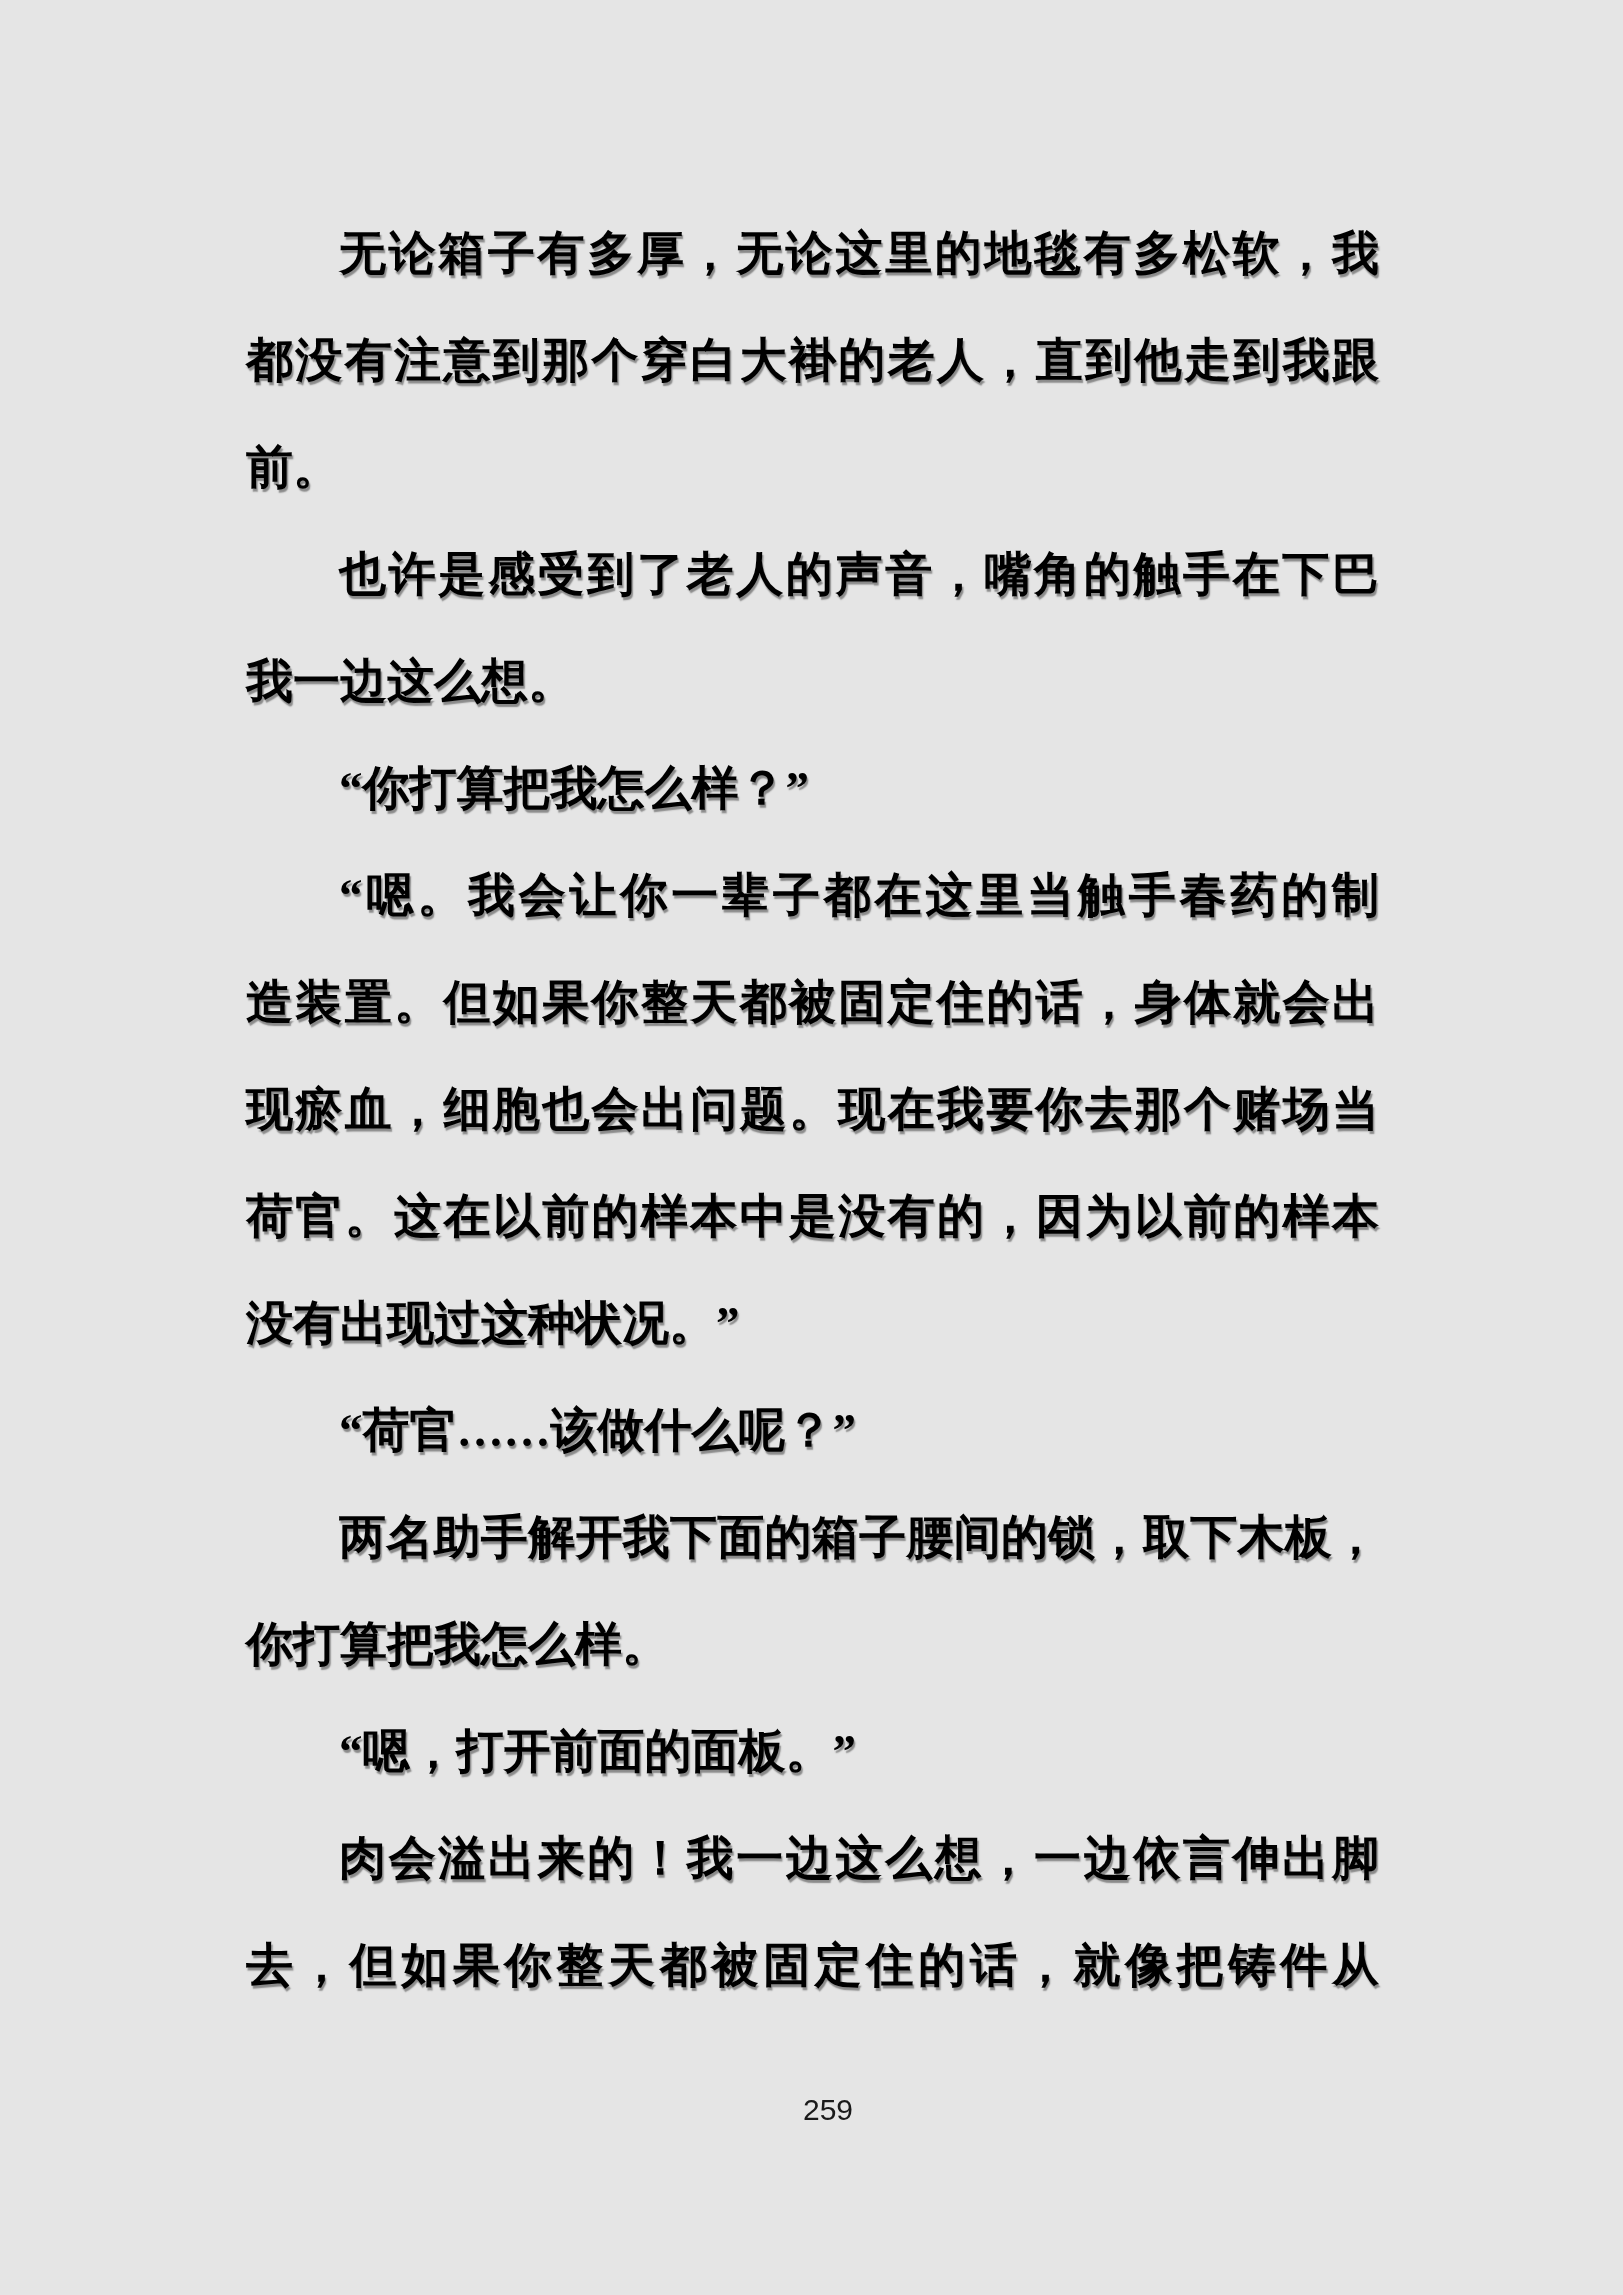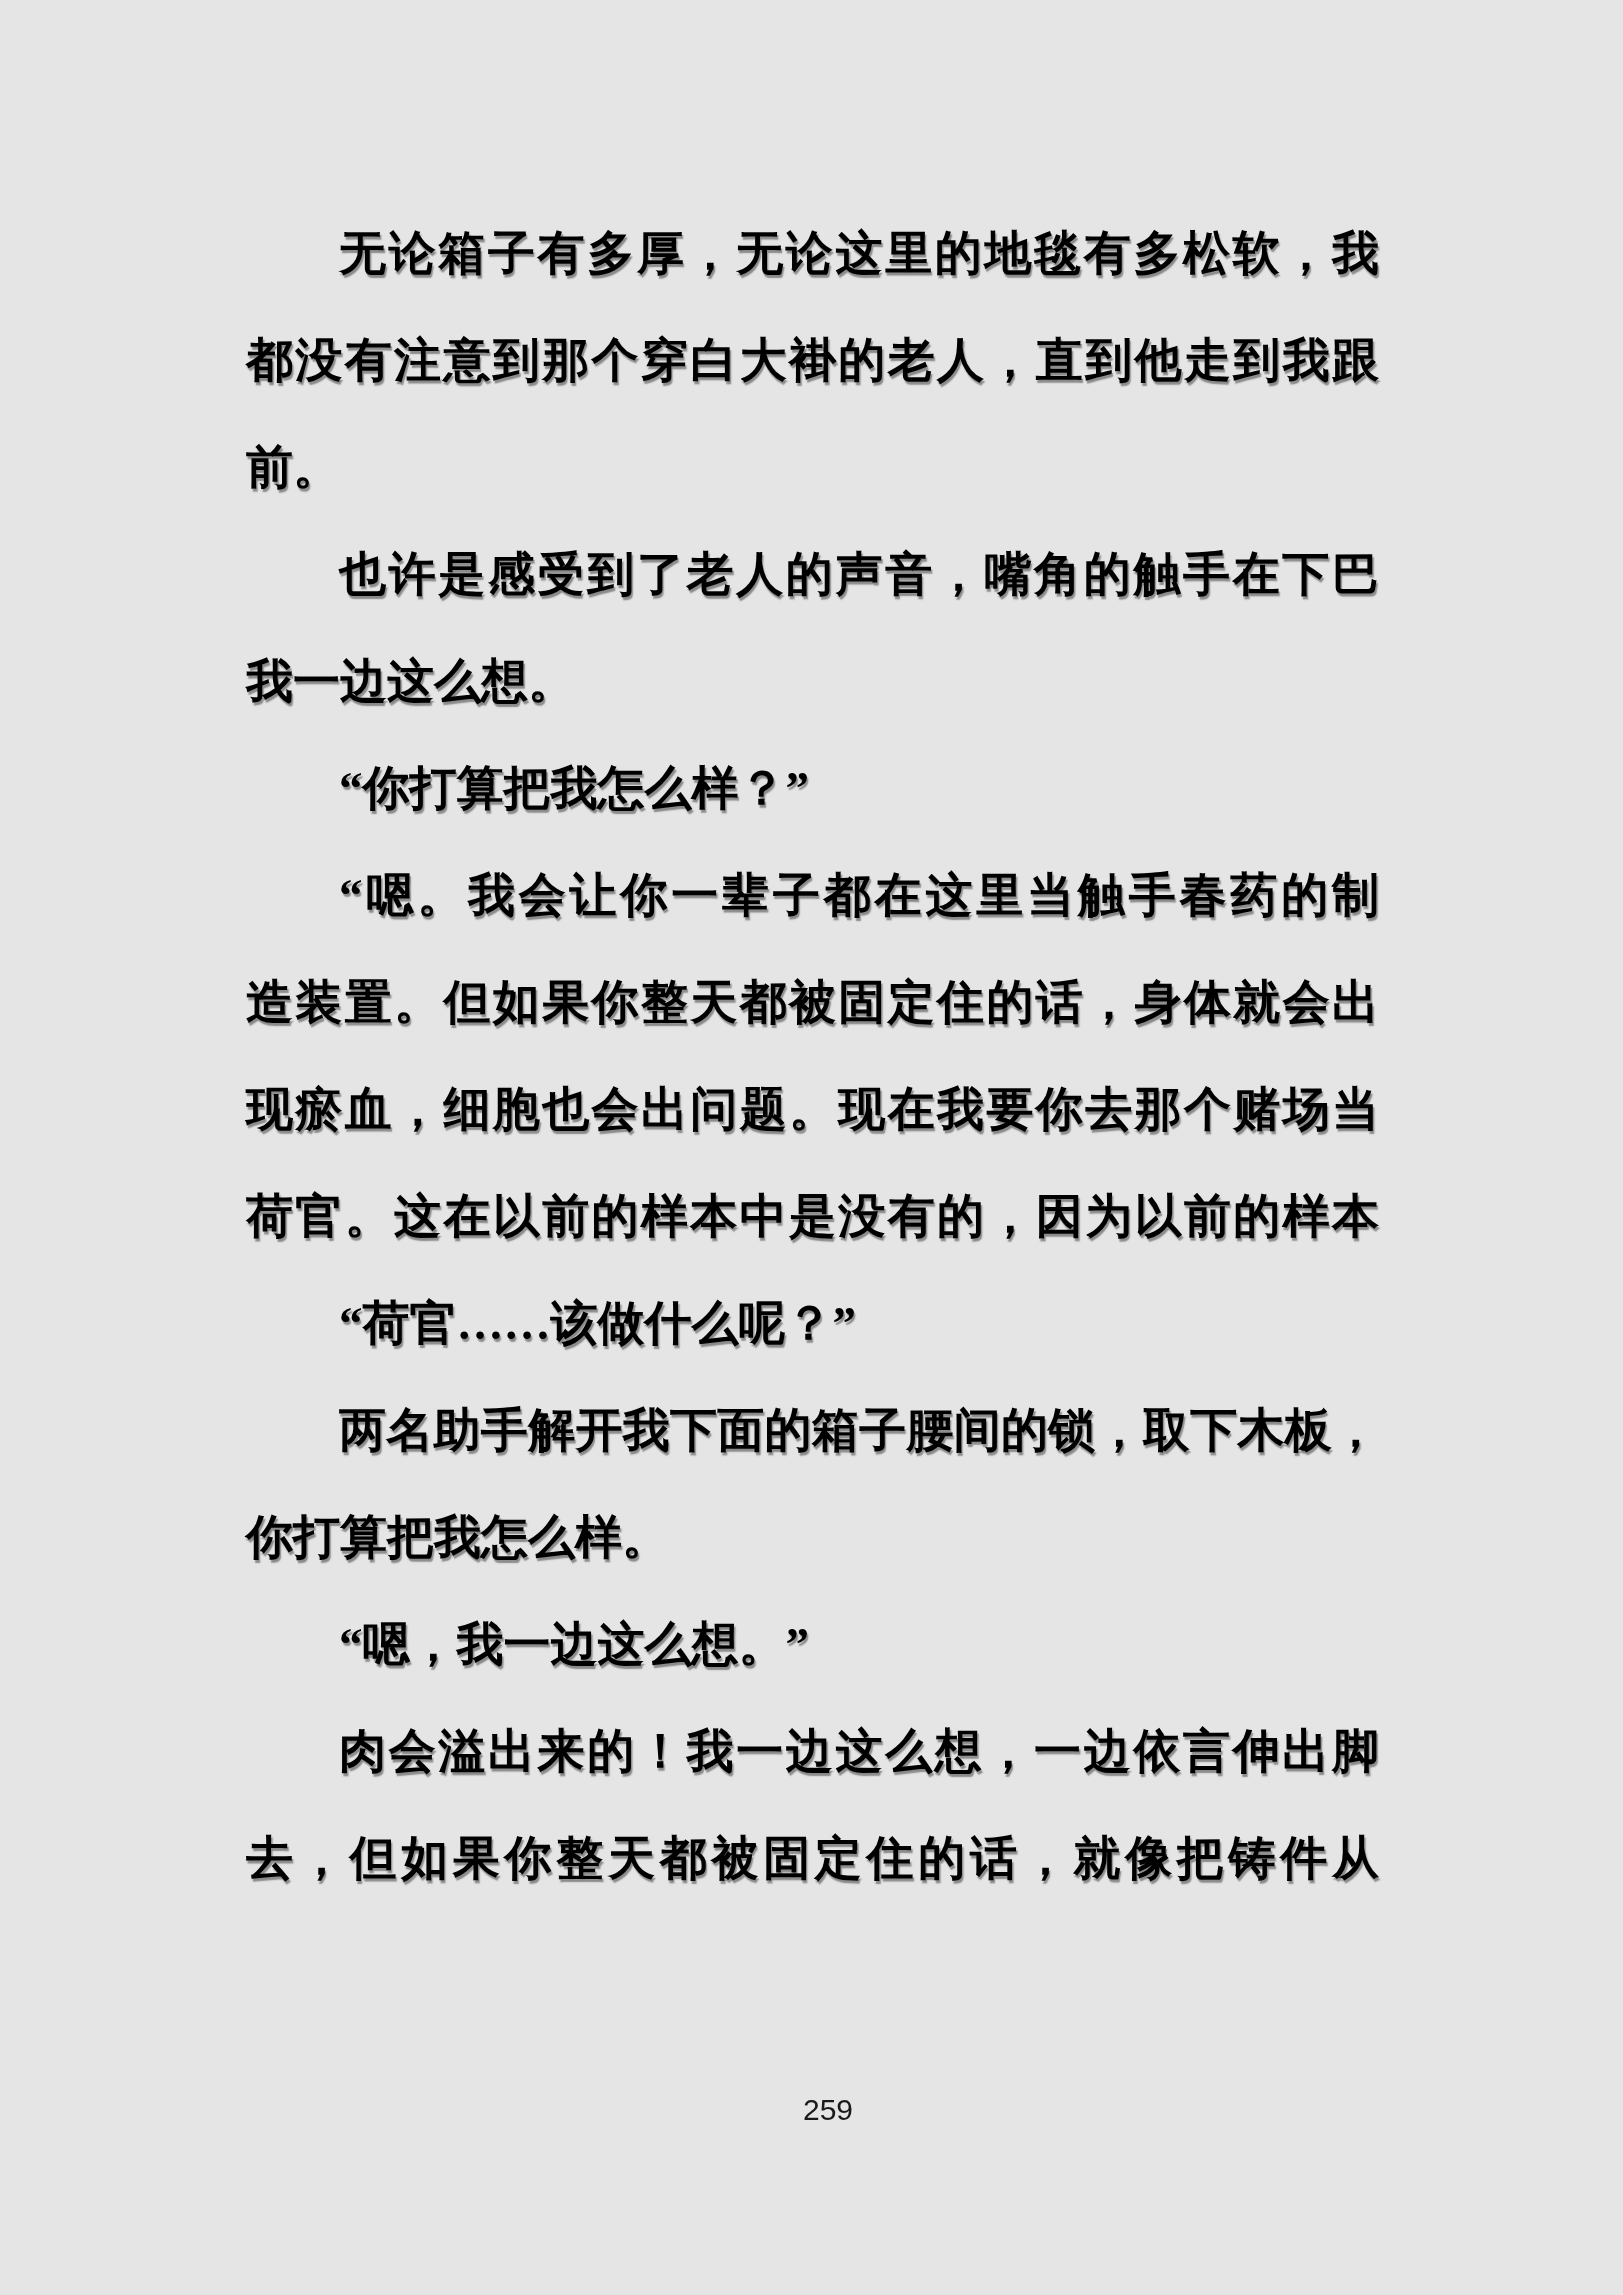--- a/index.html
+++ b/index.html
@@ -57,22 +57,23 @@
       <div class="line para-start">无论箱子有多厚，无论这里的地毯有多松软，我</div>
       <div class="line">都没有注意到那个穿白大褂的老人，直到他走到我跟</div>
       <div class="line para-end">前。</div>
       <div class="line para-start">也许是感受到了老人的声音，嘴角的触手在下巴</div>
       <div class="line para-end">我一边这么想。</div>
       <div class="line para-start para-end">“你打算把我怎么样？”</div>
       <div class="line para-start">“嗯。我会让你一辈子都在这里当触手春药的制</div>
       <div class="line">造装置。但如果你整天都被固定住的话，身体就会出</div>
       <div class="line">现瘀血，细胞也会出问题。现在我要你去那个赌场当</div>
       <div class="line">荷官。这在以前的样本中是没有的，因为以前的样本</div>
+      <div class="line para-end">没有出现过这种状况。”</div>
       <div class="line para-start para-end">“荷官……该做什么呢？”</div>
       <div class="line para-start">两名助手解开我下面的箱子腰间的锁，取下木板，</div>
       <div class="line para-end">你打算把我怎么样。</div>
-      <div class="line para-start para-end">“嗯，我一边这么想。”</div>
+      <div class="line para-start para-end">“嗯，打开前面的面板。”</div>
       <div class="line para-start">肉会溢出来的！我一边这么想，一边依言伸出脚</div>
       <div class="line">去，但如果你整天都被固定住的话，就像把铸件从</div>
     </div>
   <div class="page-number">259</div>
 </div>
 
 
 </body></html>

